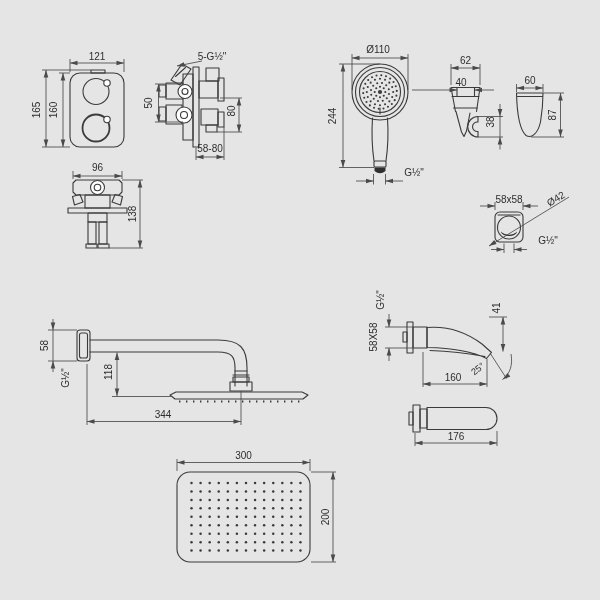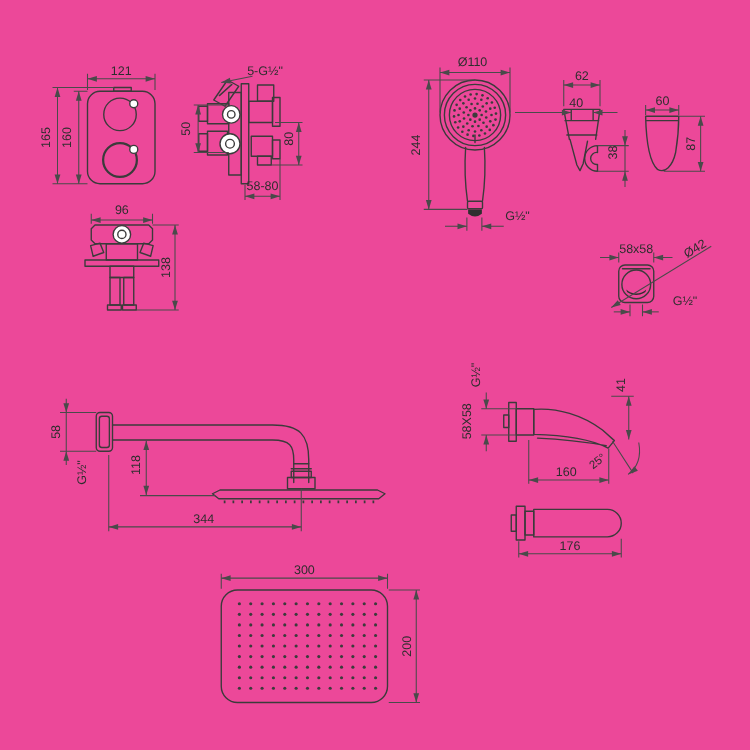--- a/index.html
+++ b/index.html
@@ -1,16 +1,16 @@
 <!DOCTYPE html>
 <html><head>
 <meta charset="utf-8">
 <style>
   html,body{margin:0;padding:0;background:#ffffff;}
-  .canvas{width:600px;height:600px;background:#ec4899;position:relative;overflow:hidden;}
+  .canvas{width:600px;height:600px;background:#e5e5e5;position:relative;overflow:hidden;}
   svg{display:block;}
   .ln{fill:none;stroke:#3b3b3b;stroke-width:1.1;stroke-linejoin:round;stroke-linecap:round;}
   .lnf{fill:#ffffff;stroke:#3b3b3b;stroke-width:1.1;}
   .thick{stroke-width:1.8;}
   .dk{fill:#2f2f2f;stroke:none;}
   .dim{fill:none;stroke:#4a4a4a;stroke-width:0.85;stroke-linecap:butt;}
   .tick{stroke:#3b3b3b;stroke-width:2.1;stroke-dasharray:1.4 5.6;}
   .lbl{font-family:"Liberation Sans","DejaVu Sans",sans-serif;font-size:10px;fill:#2e2e2e;}
   .lbl-s{font-size:9.2px;}
 </style>

